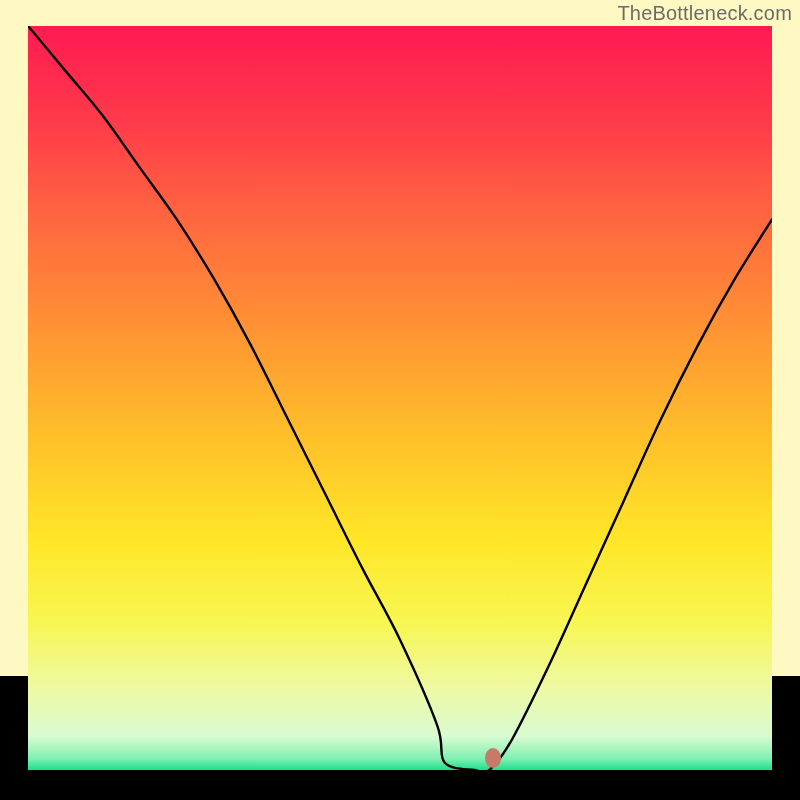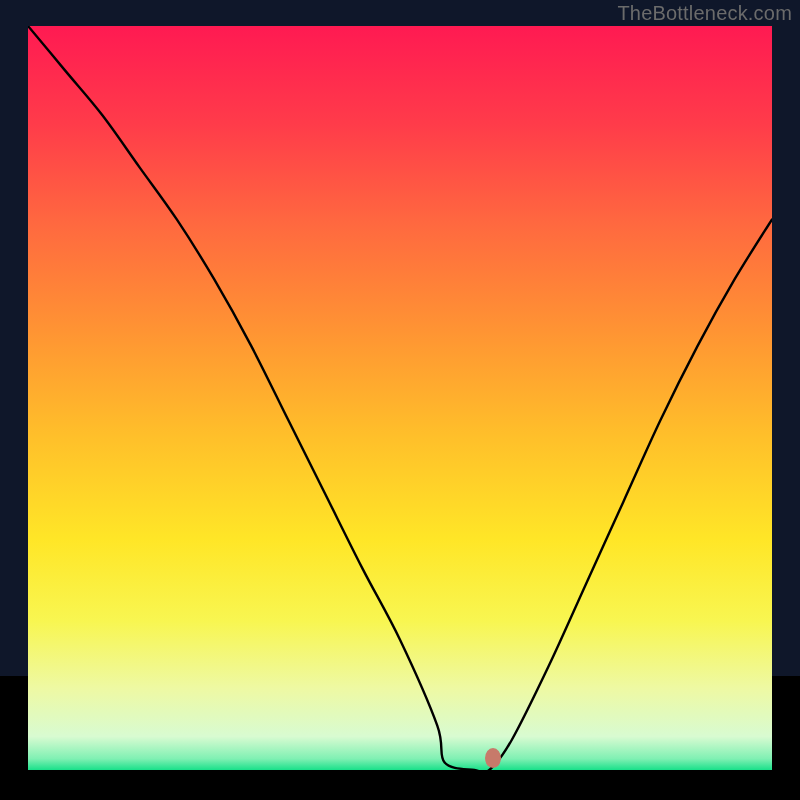--- a/index.html
+++ b/index.html
@@ -8,21 +8,21 @@
     width: 800px;
     height: 800px;
     background: #000;
     overflow: hidden;
     font-family: Arial, Helvetica, sans-serif;
   }
   .frame {
     position: relative;
     width: 800px;
     height: 676px;
-    background: #0f172a;
+    background: #fef9c3;
   }
   .watermark {
     position: absolute;
     top: 2px;
     right: 8px;
     color: #6b6b6b;
     font-size: 20px;
     font-weight: 400;
     letter-spacing: 0.2px;
     z-index: 10;

